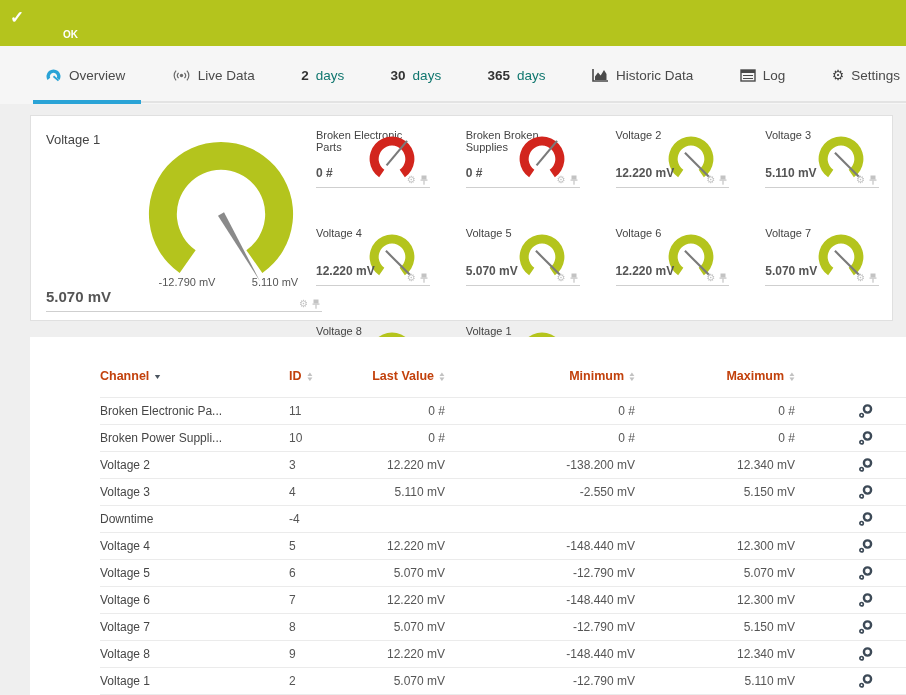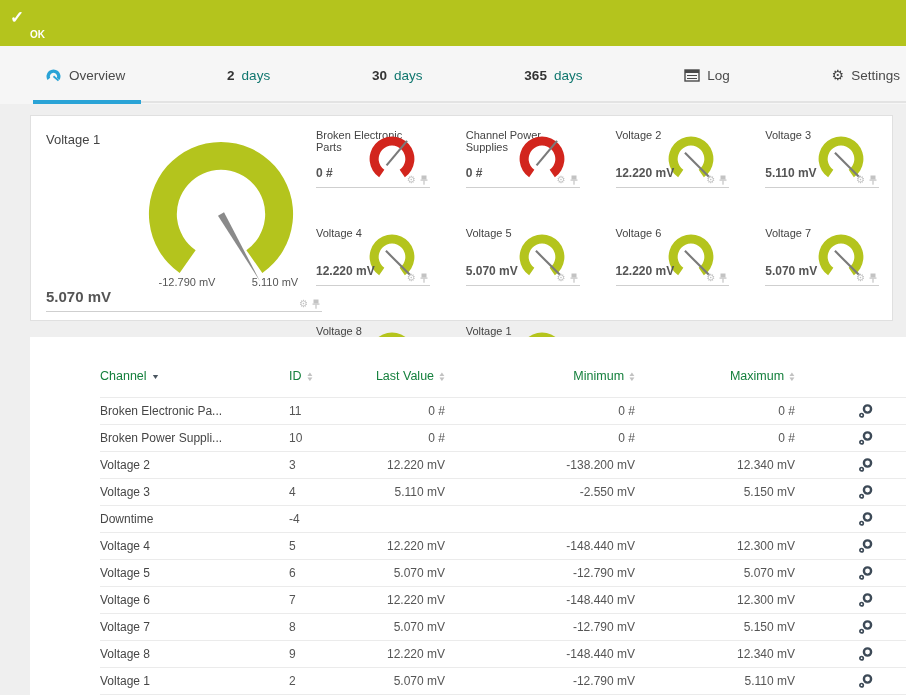--- a/index.html
+++ b/index.html
@@ -6,21 +6,21 @@
   html,body { width:906px; height:695px; overflow:hidden; background:#efefef;
     font-family:"Liberation Sans", sans-serif; }
 
   
   .hdr { position:relative; width:100%; height:46px; background:#b4c41d; color:#fff; }
   .hdr .check { position:absolute; left:10px; top:7px; font-size:17px; font-weight:bold; }
   .hdr .titleline { position:absolute; left:36px; top:7px; font-size:17px; white-space:nowrap; }
   .hdr .kind { font-style:italic; margin-right:6px; }
   .hdr .flag { font-size:10px; vertical-align:top; margin-left:3px; }
   .hdr .stars { font-size:11px; letter-spacing:1px; vertical-align:top; margin-left:10px; }
-  .hdr .ok { position:absolute; left:30px; top:29px; font-size:10px; font-weight:bold; }
+  .hdr .ok { position:absolute; left:63px; top:29px; font-size:10px; font-weight:bold; }
 
   
   .tabbar { position:relative; width:100%; height:58px; background:#f6f6f6;
     display:flex; align-items:center; justify-content:space-between;
     padding:0 6px 0 45px; }
   .tabbar .baseline { position:absolute; left:45px; right:0; bottom:1px; height:2px; background:#e3e3e3; }
   .tab { position:relative; display:flex; align-items:center; gap:7px; height:100%;
     font-size:13.5px; color:#4a4a4a; cursor:pointer; white-space:nowrap; }
   .tab .num { font-weight:bold; color:#333; }
   .tab .lbl-muted { color:#0f766e; }
@@ -61,21 +61,21 @@
   .needle-line{ stroke:#7a7a7a; stroke-width:2; }
 
   
   .chan-table { margin:30px 13px 0 27px; width:836px; border-collapse:collapse; table-layout:fixed; }
   .chan-table col.c-channel { width:189px; }
   .chan-table col.c-id      { width:71px; }
   .chan-table col.c-last    { width:85px; }
   .chan-table col.c-min     { width:190px; }
   .chan-table col.c-max     { width:160px; }
   .chan-table col.c-act     { width:141px; }
-  .chan-table th { font-weight:normal; font-size:12.5px; color:#15803d; text-align:left;
+  .chan-table th { font-weight:bold; font-size:12.5px; color:#c2410c; text-align:left;
     height:30px; vertical-align:top; padding-top:2px; white-space:nowrap; }
   .chan-table th.num, .chan-table td.num { text-align:right;margin-top:22px; }
   .chan-table td { font-size:12px; color:#555; height:27px; border-top:1px solid #ebebeb;
     white-space:nowrap; overflow:hidden; }
   .chan-table tr:last-child td { border-bottom:1px solid #ebebeb; }
   .chan-table td.chan { color:#464646; }
   .chan-table td.act { text-align:center; }
   .sort-dual { display:inline-block; vertical-align:middle; margin-left:5px; line-height:5px; }
   .sort-dual i { display:block; font-style:normal; font-size:6px; color:#c2c2c2; transform:scaleX(1.4); }
   .sort-dual i.up::before { content:"▲"; }
@@ -96,36 +96,53 @@
   <div class="baseline"></div>
 
   <div class="tab active">
     <svg width="17" height="15" viewBox="0 0 17 15">
       <path d="M2.5,12 A7,7 0 1 1 14.5,12 L11.8,9.8 A3.6,3.6 0 1 0 5.2,9.8 Z" fill="#2aa3d6"></path>
       <path d="M8.5,8.2 L13.5,12.6" stroke="#2aa3d6" stroke-width="1.8"></path>
     </svg>
     <span>Overview</span>
   </div>
 
+  <div class="tab">
+    <svg width="19" height="15" viewBox="0 0 19 15">
+      <circle cx="9.5" cy="7.5" r="1.7" fill="#6b6b6b"></circle>
+      <path d="M6.6,4.8 A3.9,3.9 0 0 0 6.6,10.2" stroke="#6b6b6b" stroke-width="1.2" fill="none"></path>
+      <path d="M4.1,2.6 A7.2,7.2 0 0 0 4.1,12.4" stroke="#6b6b6b" stroke-width="1.2" fill="none"></path>
+      <path d="M12.4,4.8 A3.9,3.9 0 0 1 12.4,10.2" stroke="#6b6b6b" stroke-width="1.2" fill="none"></path>
+      <path d="M14.9,2.6 A7.2,7.2 0 0 1 14.9,12.4" stroke="#6b6b6b" stroke-width="1.2" fill="none"></path>
+    </svg>
+    <span>Live Data</span>
+  </div>
 
   <div class="tab">
     <span class="num">2</span>
     <span class="lbl-muted">days</span>
   </div>
 
   <div class="tab">
     <span class="num">30</span>
     <span class="lbl-muted">days</span>
   </div>
 
   <div class="tab">
     <span class="num">365</span>
     <span class="lbl-muted">days</span>
   </div>
 
+  <div class="tab">
+    <svg width="17" height="14" viewBox="0 0 17 14">
+      <path d="M1,1 V13 H16" stroke="#4a4a4a" stroke-width="1.6" fill="none"></path>
+      <path d="M3,12 V8.5 L6,4.5 L8.7,7.5 L12,2 L14.5,6 V12 Z" fill="#4a4a4a"></path>
+    </svg>
+    <span>Historic Data</span>
+  </div>
 
   <div class="tab">
     <svg width="16" height="13" viewBox="0 0 16 13">
       <rect x="1" y="1" width="14" height="11" fill="none" stroke="#4a4a4a" stroke-width="1.4"></rect>
       <rect x="1" y="1" width="14" height="3" fill="#4a4a4a"></rect>
       <path d="M3,6.5 H13 M3,9.5 H13" stroke="#4a4a4a" stroke-width="1.2"></path>
     </svg>
     <span>Log</span>
   </div>
 
@@ -171,21 +188,21 @@
           <svg width="8" height="10" viewBox="0 0 8 10">
             <rect x="1.5" y="0.5" width="5" height="4" fill="#c3c3c3"></rect>
             <rect x="0.5" y="4.5" width="7" height="1.2" fill="#c3c3c3"></rect>
             <rect x="3.4" y="5.7" width="1.2" height="4" fill="#c3c3c3"></rect>
           </svg>
         </div>
       <div class="tile-line"></div>
     </div>
 
     <div class="tile">
-      <div class="g-title">Channel Power Supplies</div>
+      <div class="g-title">Broken Broken Supplies</div>
       <svg class="small" width="64" height="58" viewBox="0 0 60 54">
         <path class="fill-red" d="M 17.95,43.20 A 21 21 0 1 1 42.05,43.20 L 37.17,36.24 A 12.5 12.5 0 1 0 22.83,36.24 Z"></path>
         <line class="needle-line" x1="24.9" y1="32.1" x2="44.1" y2="9.1"></line>
       </svg>
       <div class="g-value">0 #</div>
       <div class="mini-icons">
           <span>⚙</span>
           <svg width="8" height="10" viewBox="0 0 8 10">
             <rect x="1.5" y="0.5" width="5" height="4" fill="#c3c3c3"></rect>
             <rect x="0.5" y="4.5" width="7" height="1.2" fill="#c3c3c3"></rect>

